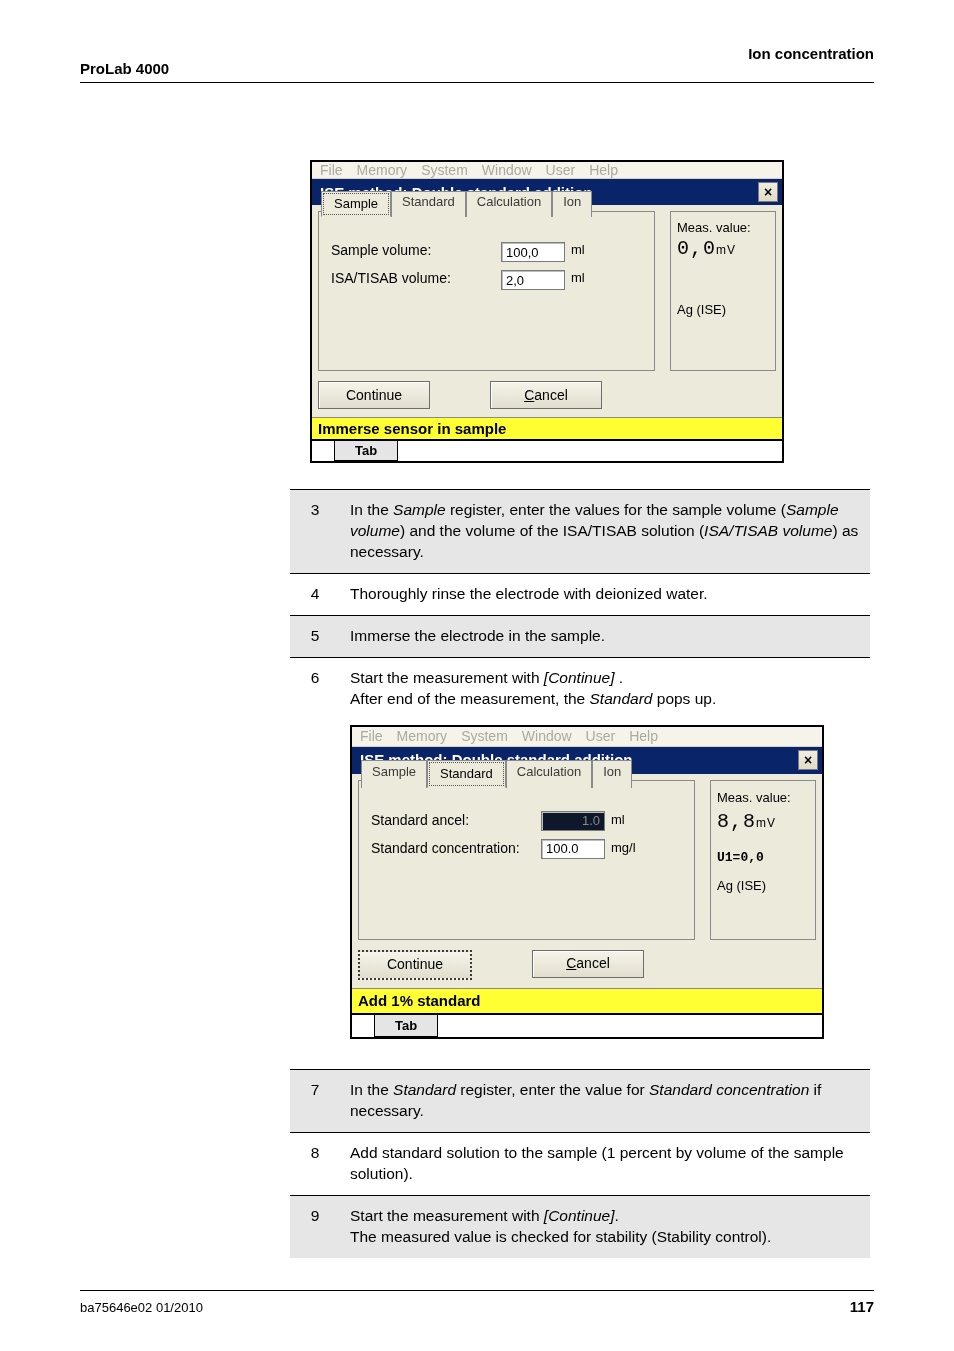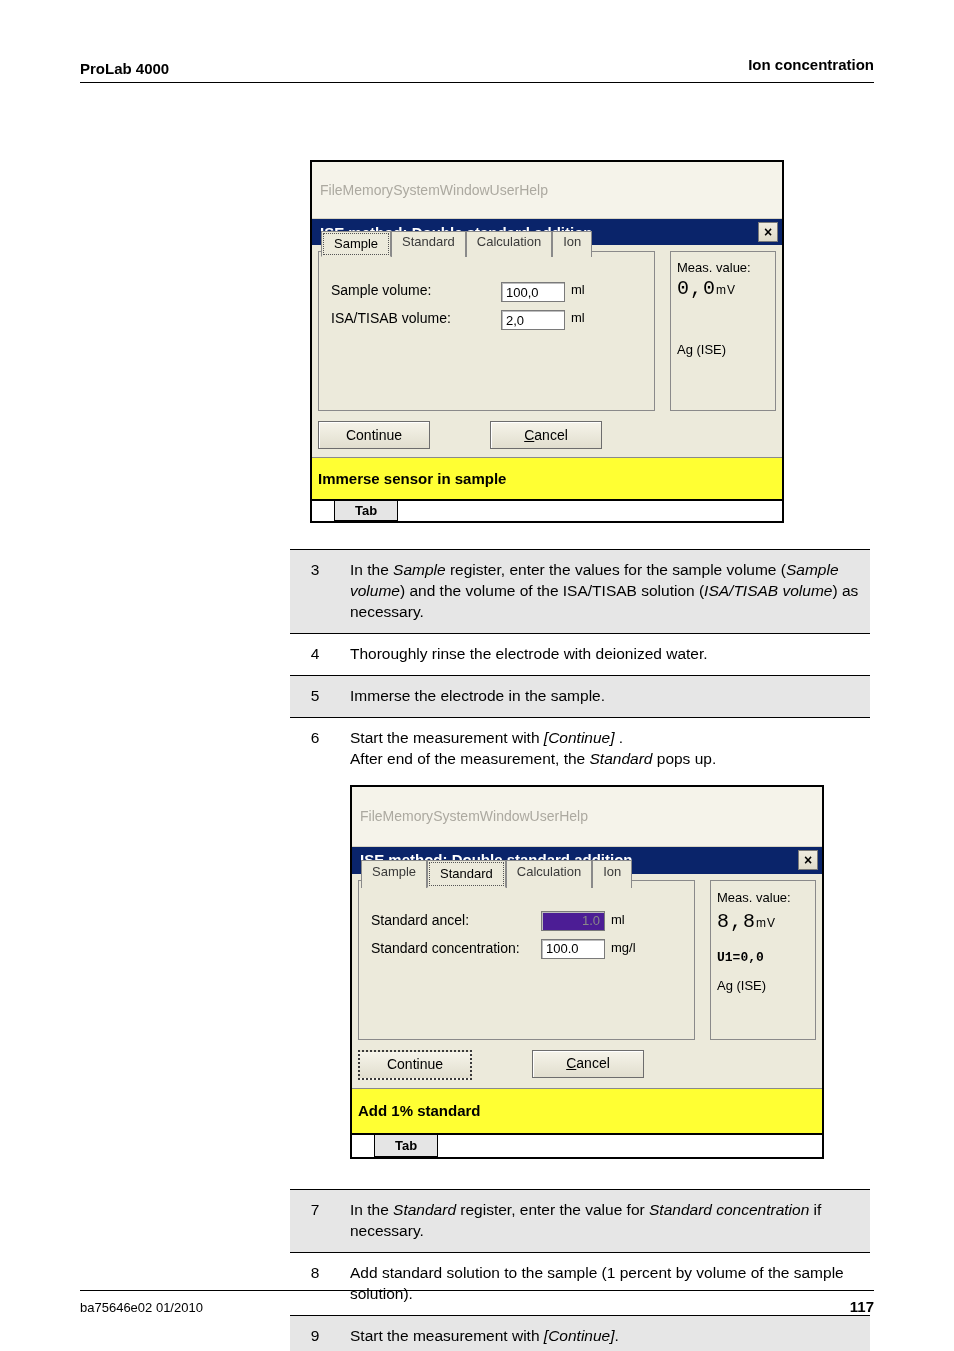--- a/index.html
+++ b/index.html
@@ -18,21 +18,21 @@
   }
   .header-left {
     position: absolute;
     top: 60px;
     left: 80px;
     font-weight: bold;
     font-size: 15px;
   }
   .header-right {
     position: absolute;
-    top: 56px;
+    top: 45px;
     right: 80px;
     font-weight: bold;
     font-size: 15px;
   }
   .header-rule {
     position: absolute;
     top: 82px;
     left: 80px;
     right: 80px;
     border-top: 1.5px solid #000;
@@ -46,21 +46,22 @@
 
   
   .app-window {
     width: 470px;
     margin-left: 20px;
     border: 2px solid #000;
     background: #ece9d8;
   }
   .menubar {
     display: flex;
-    padding: 20px 8px;
+    gap: 14px;
+    padding: 0 8px;
     font-size: 14px;
     color: #aca9a0;
     background: #f5f3ea;
     border-bottom: 1px solid #d8d4c4;
   }
   .titlebar {
     display: flex;
     justify-content: space-between;
     align-items: center;
     background: #0a246a;
@@ -140,21 +141,21 @@
     width: 64px;
     height: 20px;
     background: #fff;
     border: 1px solid #7a7a7a;
     box-shadow: inset 1px 1px 0 #bdbdbd;
     font-size: 13px;
     padding: 0 4px;
     box-sizing: border-box;
   }
   .form-input.readonly {
-    background: #4c1d95;
+    background: #0f172a;
     color: #888;
     padding-left: 40px;
   }
   .form-unit {
     margin-left: 6px;
     font-size: 13px;
   }
   .side-panel {
     width: 106px;
     margin-left: 15px;
@@ -206,21 +207,21 @@
   }
   .btn.focus {
     border: 2px dotted #3a3a3a;
     box-shadow: none;
   }
   .status-bar {
     background: #ffff33;
     color: #000;
     font-weight: bold;
     font-size: 15px;
-    padding: 12px 6px;
+    padding: 2px 6px;
     border-top: 1px solid #8a8a8a;
   }
   .outer-tab-strip {
     background: #fff;
     padding: 0 0 0 22px;
     display: flex;
     border-top: 2px solid #000;
   }
   .outer-tab {
     border: 1px solid #000;

